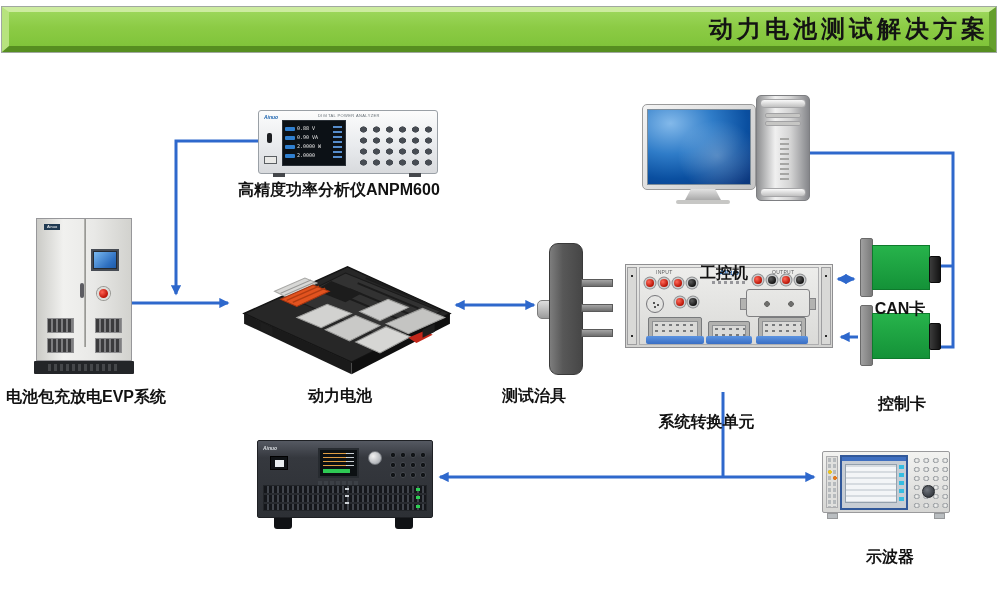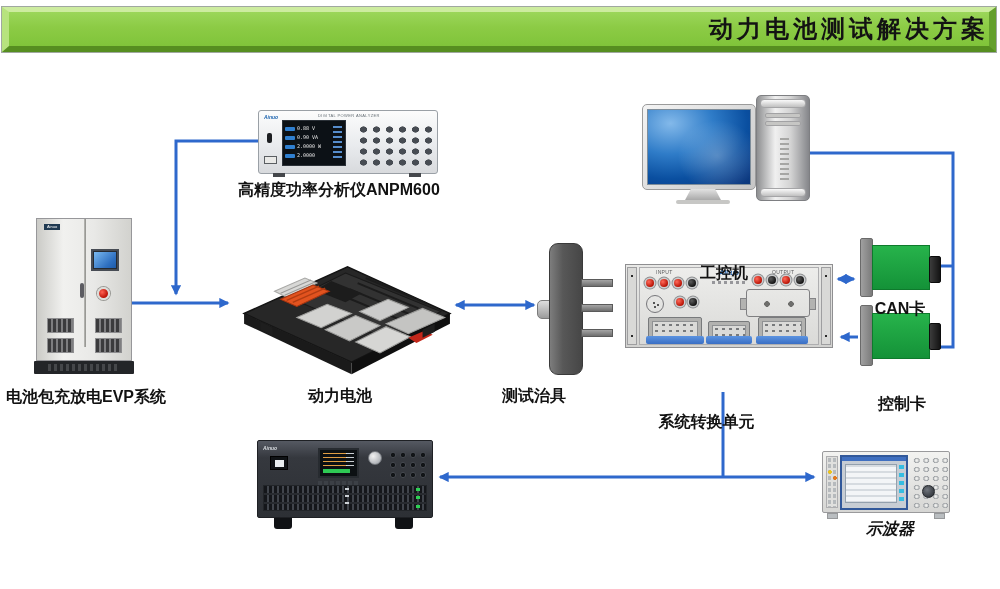--- a/index.html
+++ b/index.html
@@ -428,15 +428,15 @@
     <div class="scope-screen">
       <div class="scope-titlebar"></div>
       <div class="scope-win"></div>
       <div class="scope-cyan"></div>
     </div>
     <div class="scope-rpanel"></div>
     <div class="scope-bigknob"></div>
   </div>
   <div class="scope-foot sf1"></div>
   <div class="scope-foot sf2"></div>
-  <div class="lbl" style="left:845px;top:519px;width:90px;font-style:italic;">示波器</div>
+  <div class="lbl" style="left:845px;top:547px;width:90px;">示波器</div>
 
 </div>
 
 </body></html>

